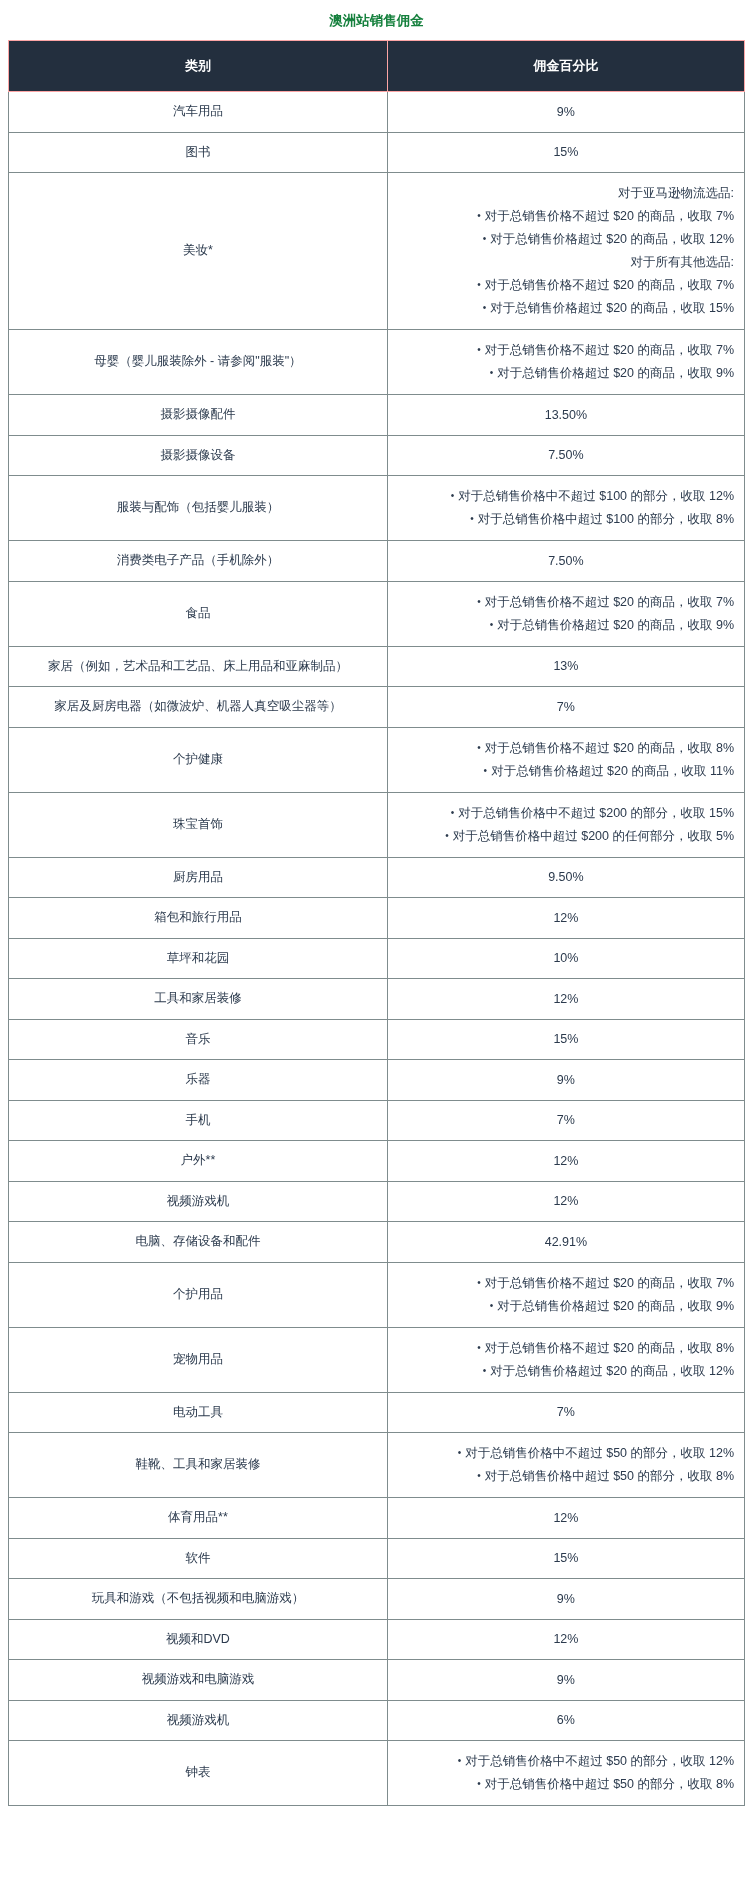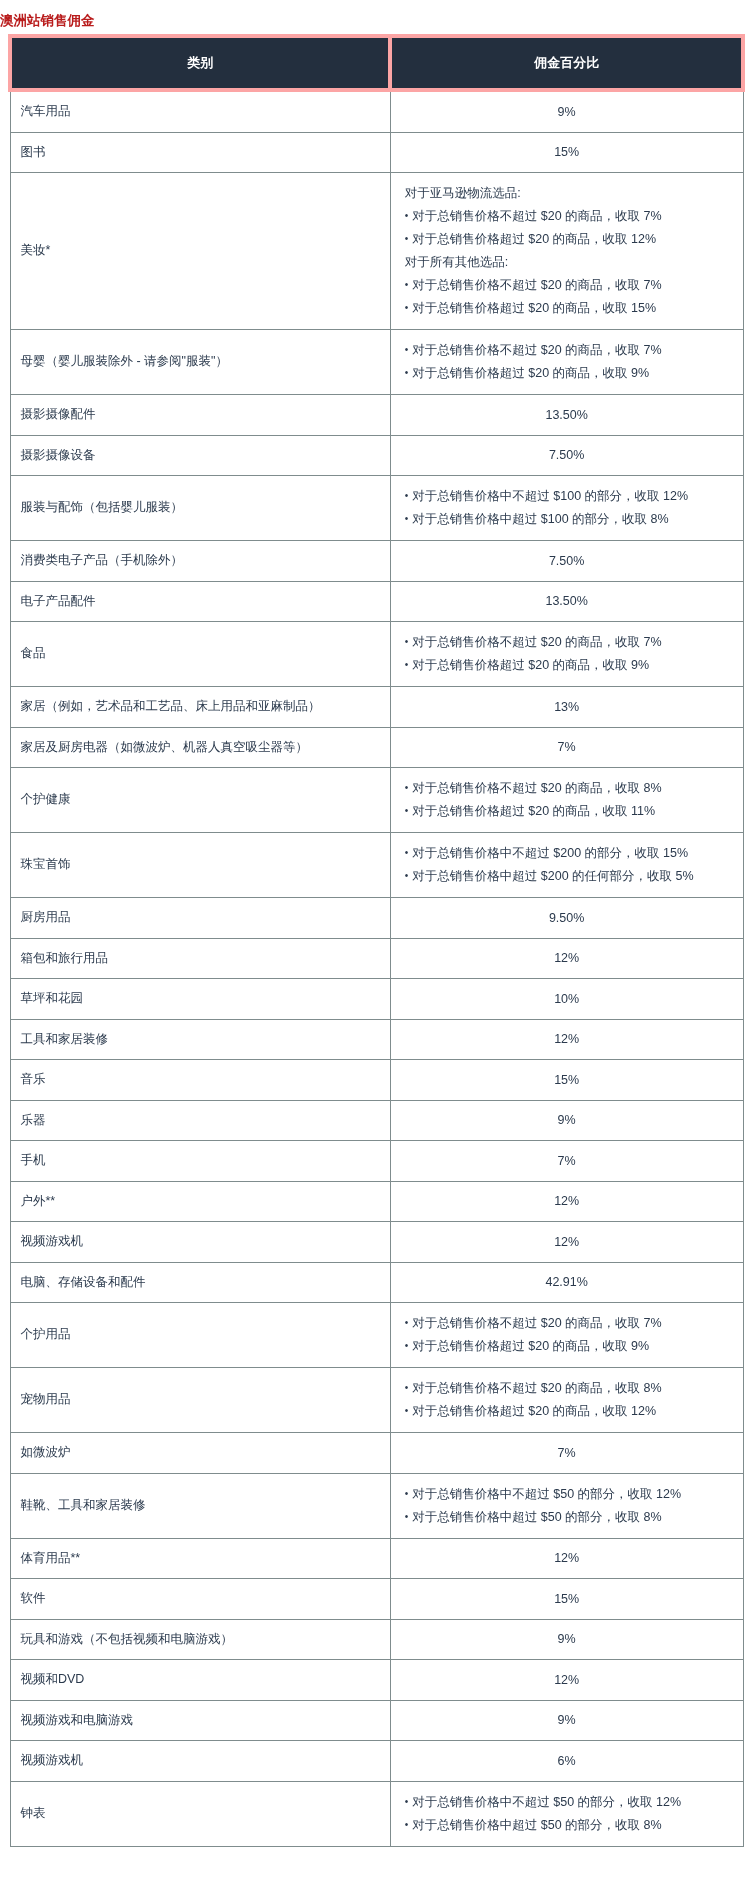--- a/index.html
+++ b/index.html
@@ -3,58 +3,60 @@
 <meta charset="utf-8">
 <style>
   html, body {
     margin: 0;
     padding: 0;
     background: #ffffff;
     width: 753px;
     font-family: "Liberation Sans", "DejaVu Sans", sans-serif;
   }
   .page-title {
+    text-align: center;
     font-size: 13.5px;
     font-weight: 700;
-    color: #b91c1c;
-    padding: 12px 0 4px 0;
+    color: #15803d;
+    padding: 12px 0 10px 0;
   }
   table.commission {
     border-collapse: collapse;
     width: 737px;
     margin: 0 auto;
     table-layout: fixed;
   }
   table.commission th {
     background: #232f3e;
     color: #ffffff;
-    border: 4px solid #fca5a5;
+    border: 1px solid #fca5a5;
     font-size: 13px;
     font-weight: 700;
     padding: 16px 6px;
     text-align: center;
   }
   table.commission th.col-category { width: 49.7%; }
   table.commission td {
     border: 1px solid #7f8c8d;
     font-size: 12.5px;
     color: #2b3a4d;
     vertical-align: middle;
     background: #ffffff;
   }
   td.category-cell {
+    text-align: center;
     padding: 11px 10px;
     line-height: 1.4;
   }
   td.rate-cell.simple {
     text-align: center;
     padding: 11px 10px;
   }
   td.rate-cell.list {
-    text-align: left;
+    text-align: right;
     padding: 9px 10px 9px 14px;
   }
   .rate-line {
     line-height: 23px;
   }
   .bullet {
     font-size: 10px;
     padding-right: 4px;
     position: relative;
     top: -1px;
@@ -112,24 +114,20 @@
         <td class="rate-cell list">
           <div class="rate-line"><span class="bullet">•</span><span>对于总销售价格中不超过 $100 的部分，收取 12%</span></div>
           <div class="rate-line"><span class="bullet">•</span><span>对于总销售价格中超过 $100 的部分，收取 8%</span></div>
         </td>
       </tr>
       <tr>
         <td class="category-cell">消费类电子产品（手机除外）</td>
         <td class="rate-cell simple">7.50%</td>
       </tr>
       <tr>
-        <td class="category-cell">电子产品配件</td>
-        <td class="rate-cell simple">13.50%</td>
-      </tr>
-      <tr>
         <td class="category-cell">食品</td>
         <td class="rate-cell list">
           <div class="rate-line"><span class="bullet">•</span><span>对于总销售价格不超过 $20 的商品，收取 7%</span></div>
           <div class="rate-line"><span class="bullet">•</span><span>对于总销售价格超过 $20 的商品，收取 9%</span></div>
         </td>
       </tr>
       <tr>
         <td class="category-cell">家居（例如，艺术品和工艺品、床上用品和亚麻制品）</td>
         <td class="rate-cell simple">13%</td>
       </tr>
@@ -199,21 +197,21 @@
         </td>
       </tr>
       <tr>
         <td class="category-cell">宠物用品</td>
         <td class="rate-cell list">
           <div class="rate-line"><span class="bullet">•</span><span>对于总销售价格不超过 $20 的商品，收取 8%</span></div>
           <div class="rate-line"><span class="bullet">•</span><span>对于总销售价格超过 $20 的商品，收取 12%</span></div>
         </td>
       </tr>
       <tr>
-        <td class="category-cell">如微波炉</td>
+        <td class="category-cell">电动工具</td>
         <td class="rate-cell simple">7%</td>
       </tr>
       <tr>
         <td class="category-cell">鞋靴、工具和家居装修</td>
         <td class="rate-cell list">
           <div class="rate-line"><span class="bullet">•</span><span>对于总销售价格中不超过 $50 的部分，收取 12%</span></div>
           <div class="rate-line"><span class="bullet">•</span><span>对于总销售价格中超过 $50 的部分，收取 8%</span></div>
         </td>
       </tr>
       <tr>

